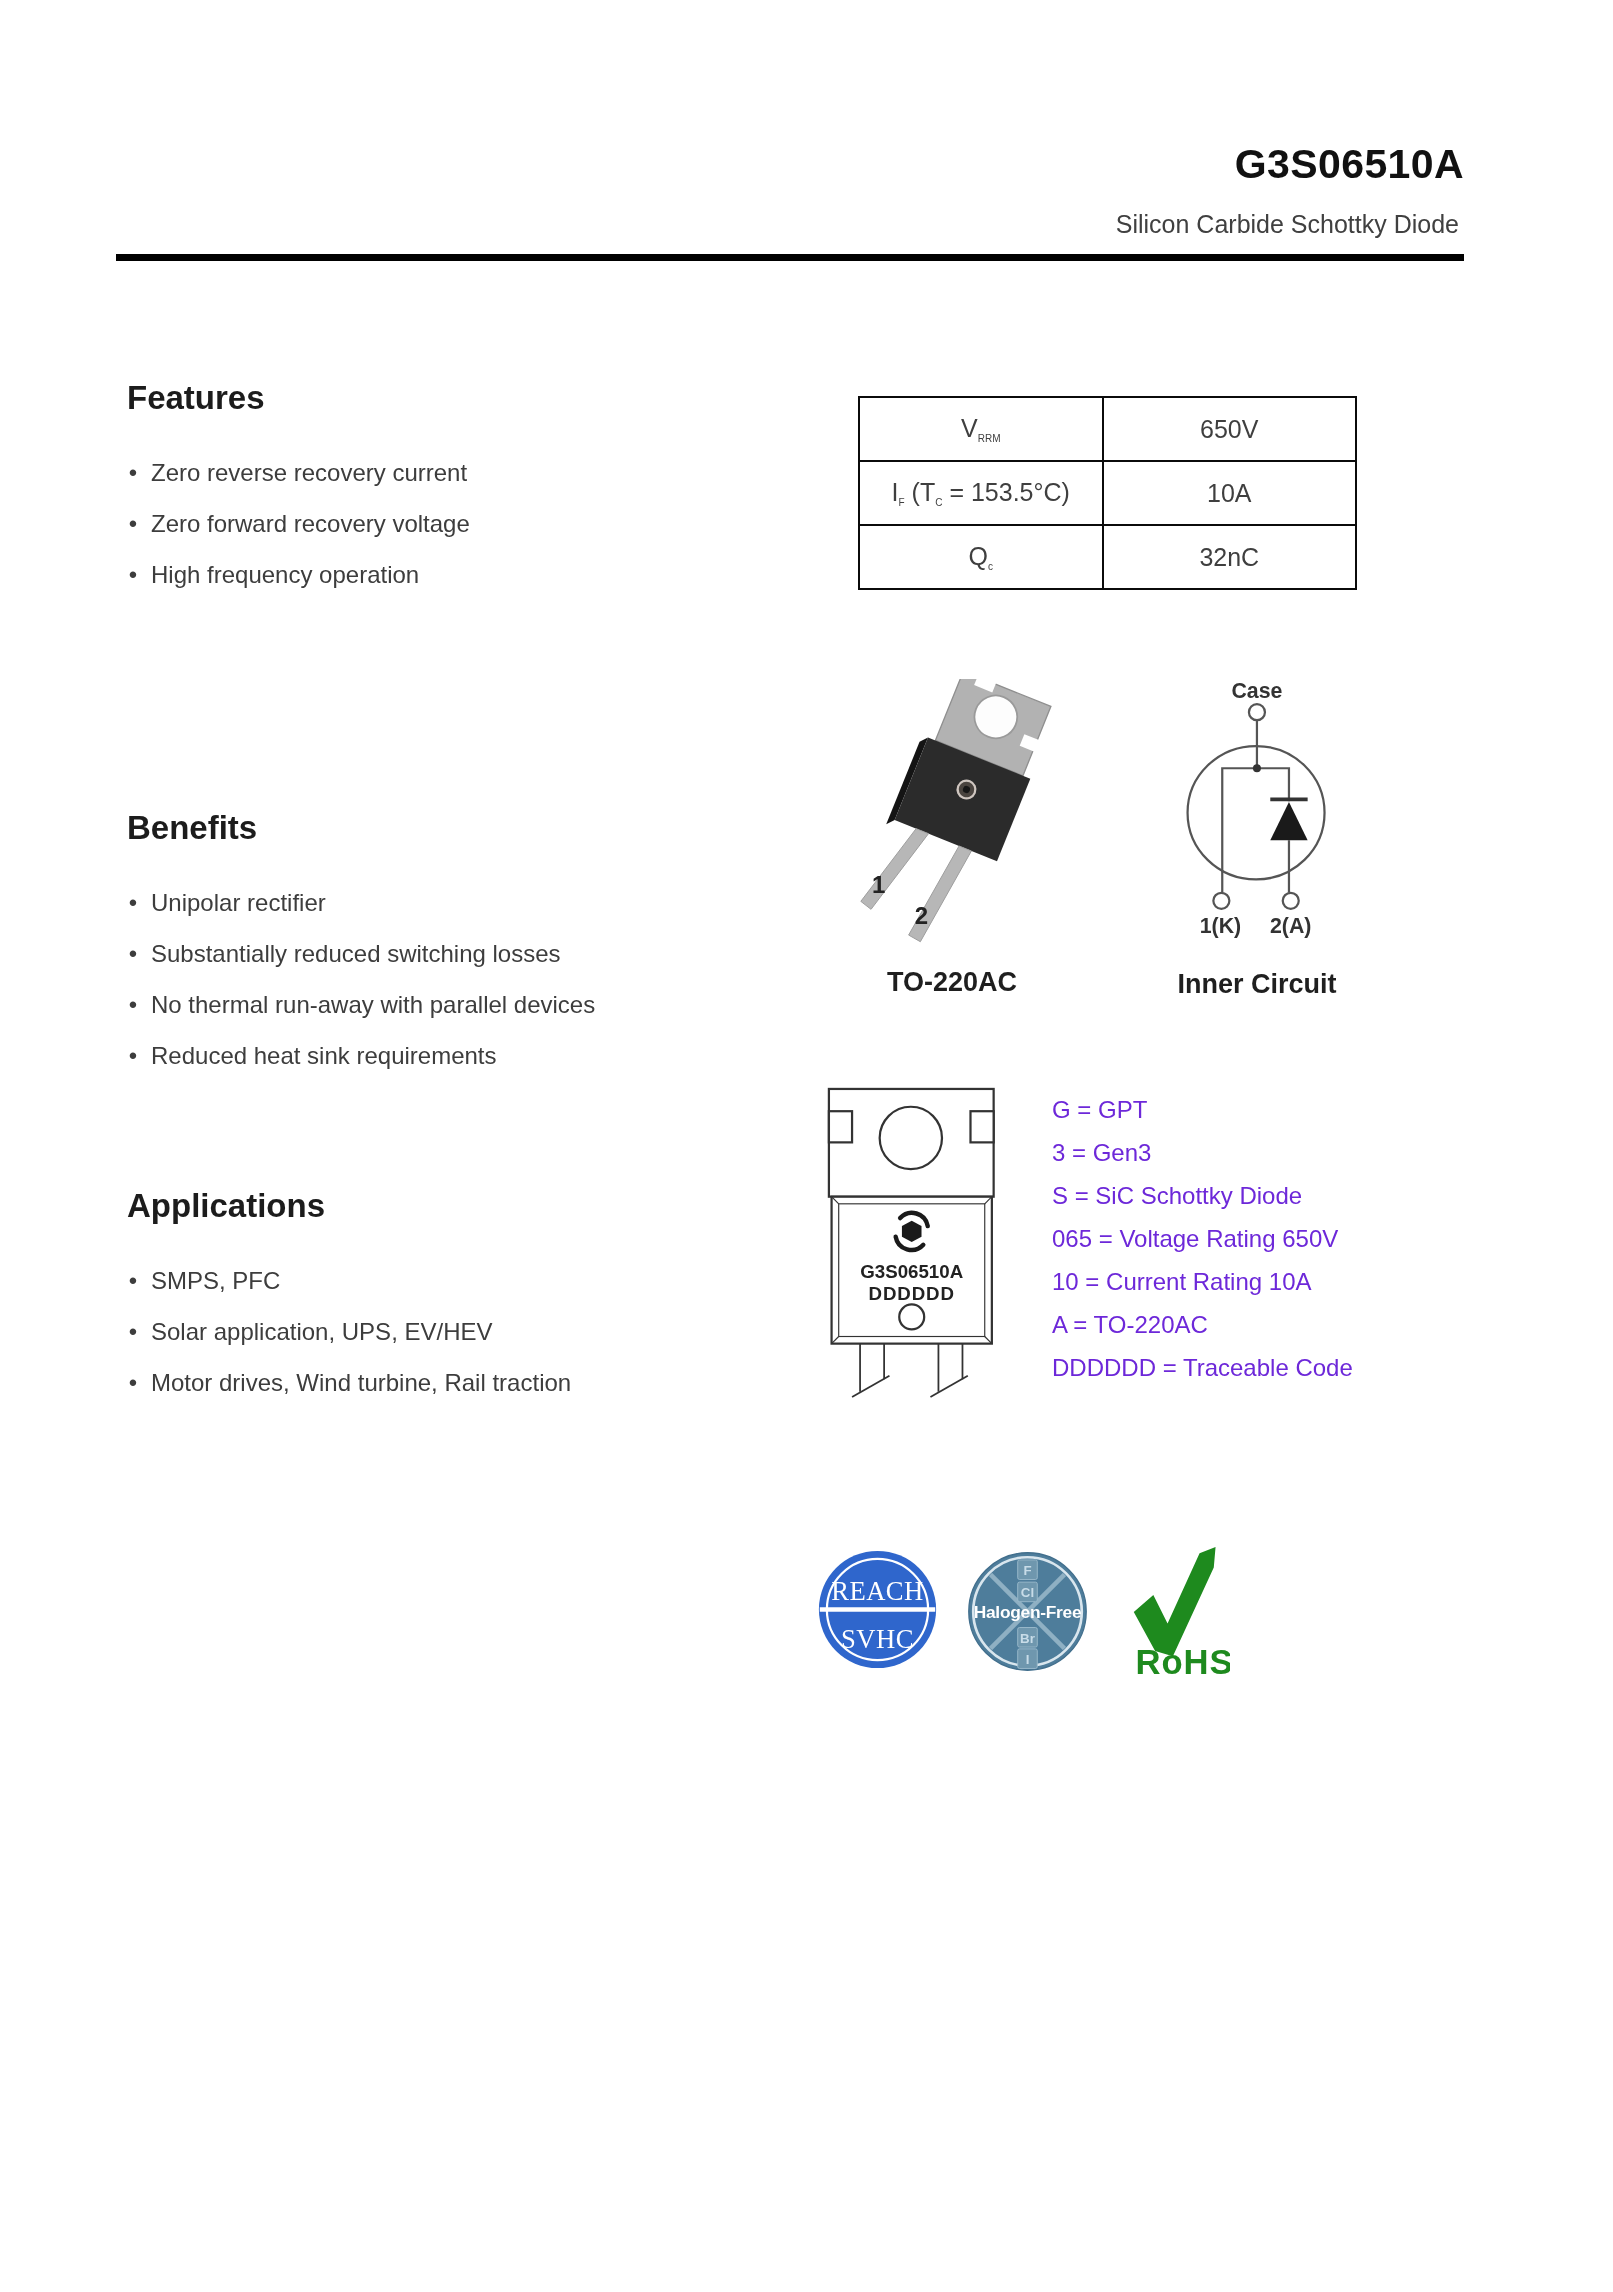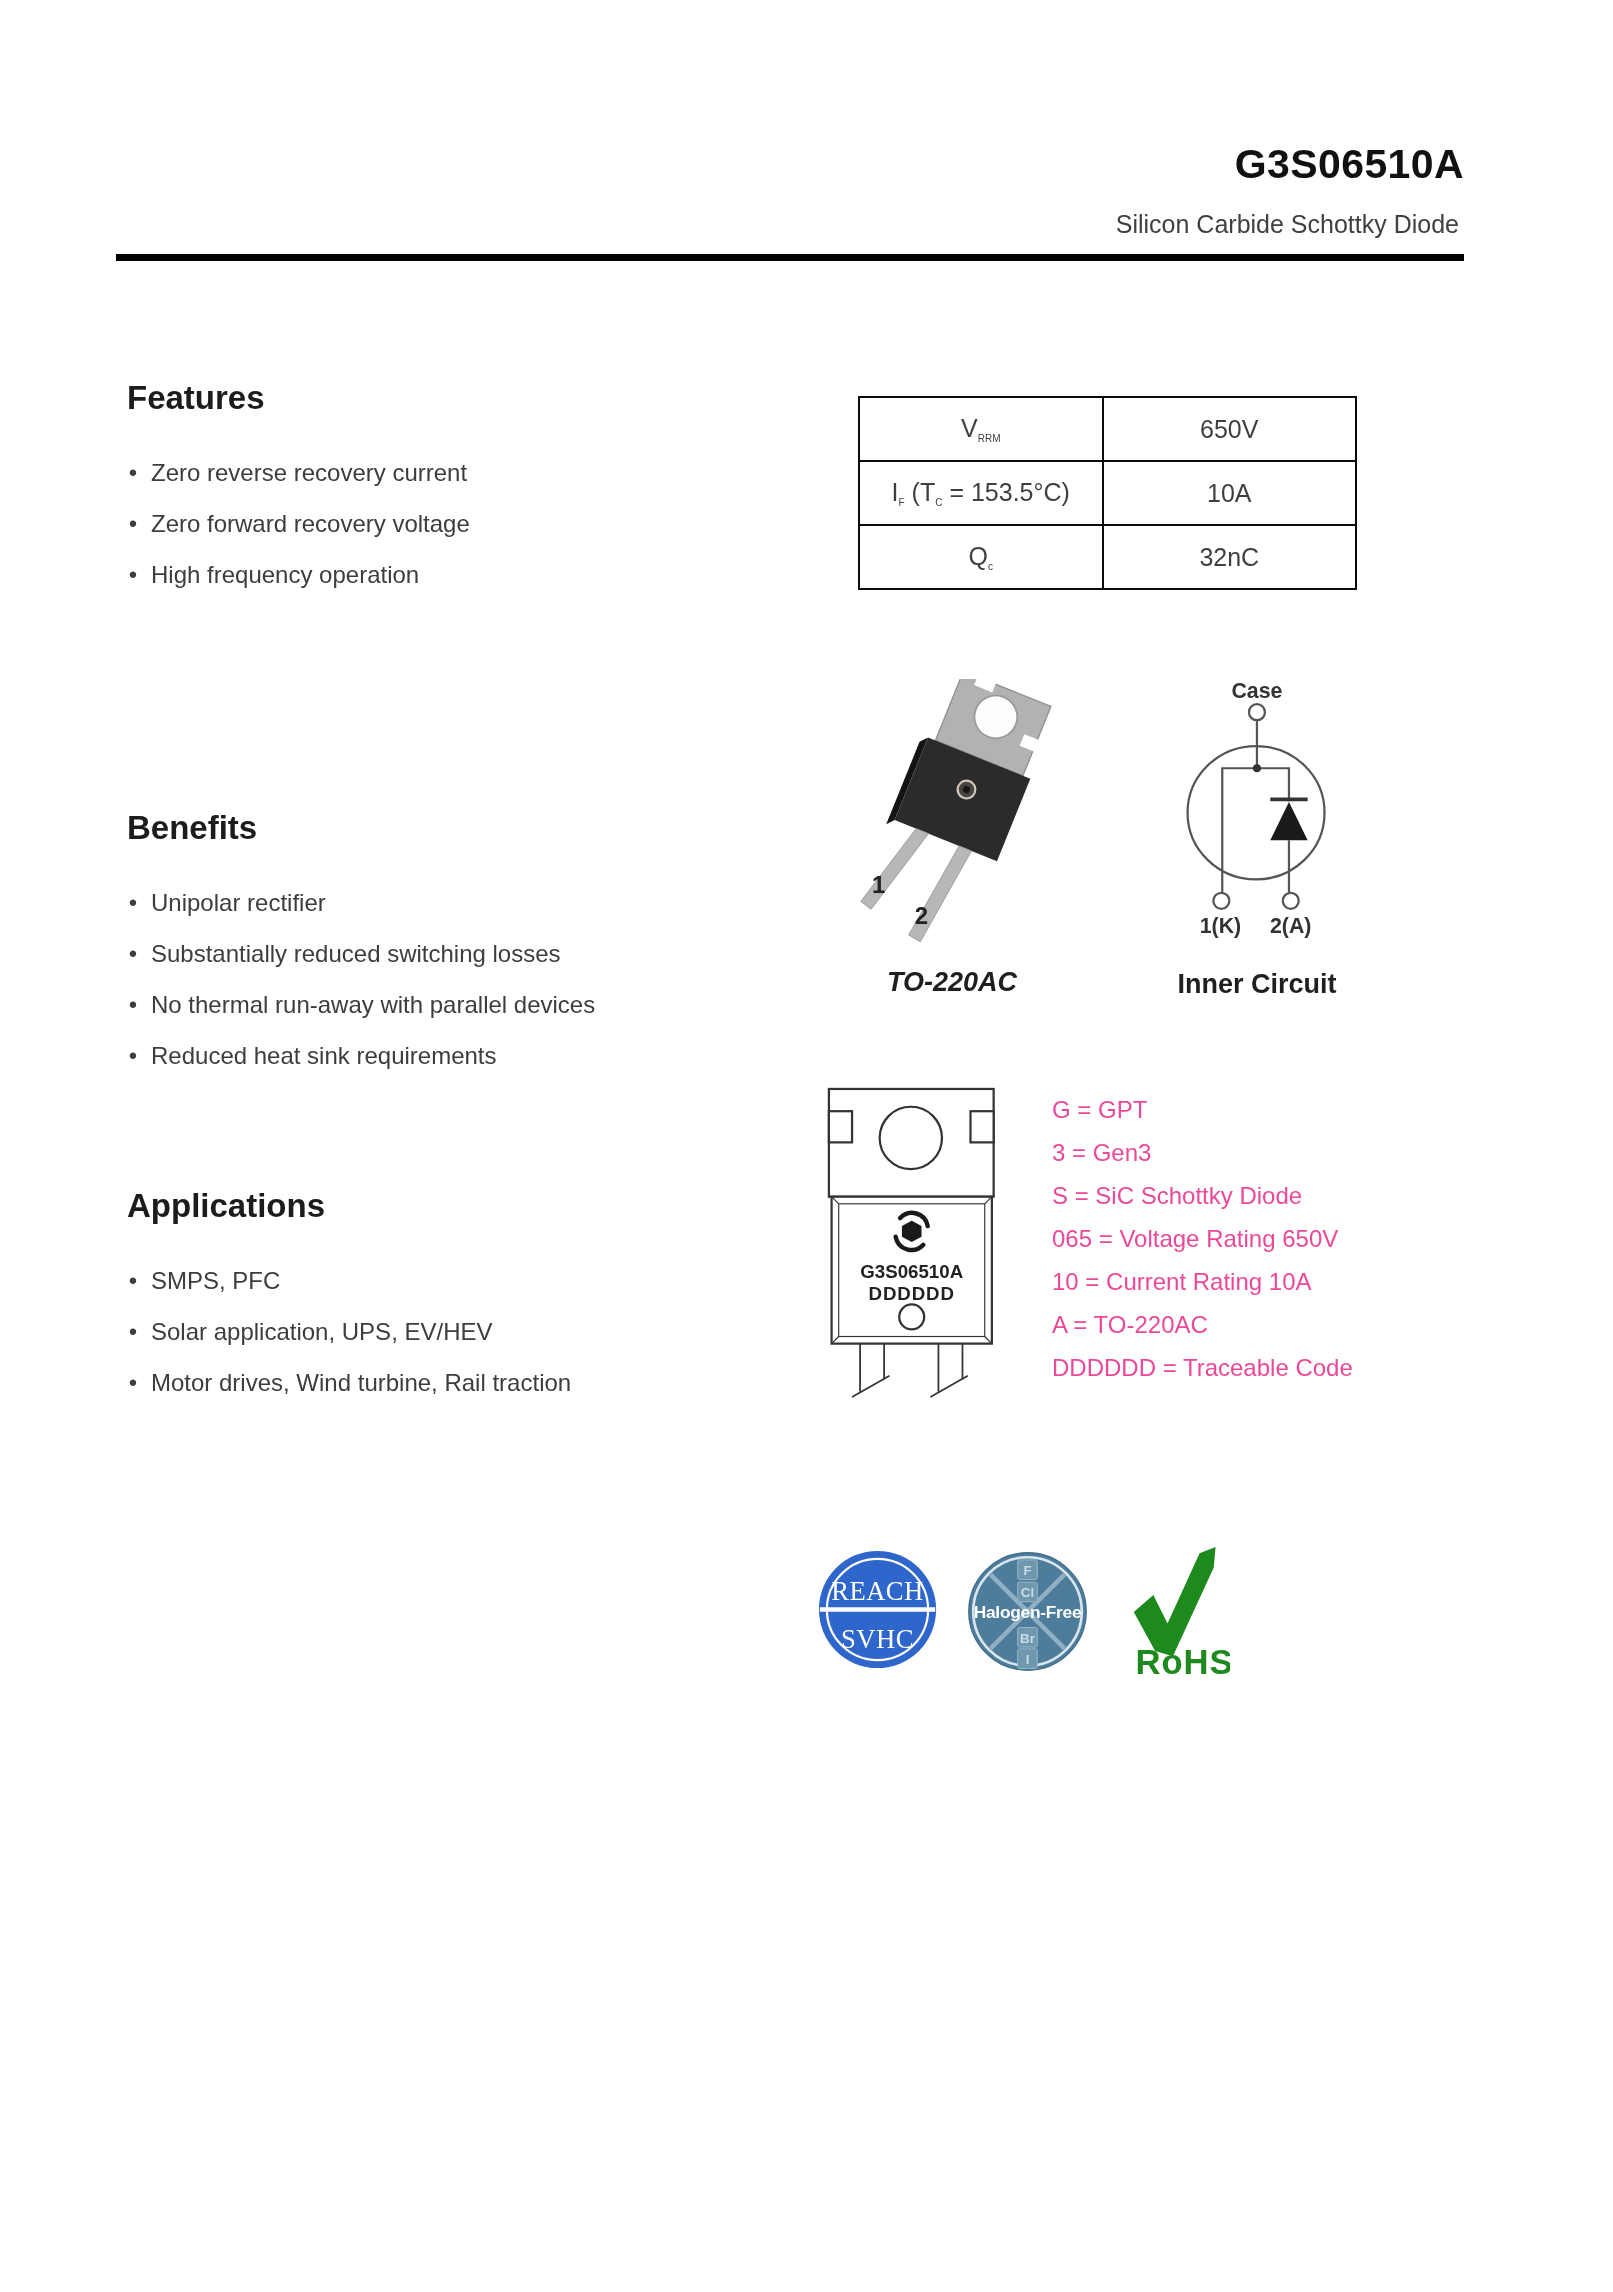--- a/index.html
+++ b/index.html
@@ -44,25 +44,25 @@
     border-collapse:collapse; table-layout:fixed;
   }
   .spec-table td {
     border:2.7px solid #0b0b0b; height:64px; text-align:center;
     vertical-align:middle; font-size:25px; color:#3f3f3f; background:#fff;
   }
   .spec-table td.param { width:49%; }
   .sub { font-size:10px; vertical-align:-5.3px; }
   
   .caption { position:absolute; font-size:27px; font-weight:700; color:#1f1f1f; text-align:center; }
-  #cap-package { left:854px; top:967px; width:196px;font-style:italic; }
+  #cap-package { left:854px; top:967px; width:196px; }
   #cap-circuit { left:1158px; top:969px; width:198px; }
   
   .legend { position:absolute; left:1052px; top:1088px; }
-  .legend div { height:43px; line-height:43px; font-size:24px; color:#ec4899; white-space:nowrap; }
+  .legend div { height:43px; line-height:43px; font-size:24px; color:#6d28d9; white-space:nowrap; }
   
   .badge { position:absolute; }
   #badge-reach   { left:818px;  top:1550px; }
   #badge-halogen { left:967px; top:1551px; }
   #badge-rohs    { left:1114px; top:1539px; }
   svg text { font-family:"Liberation Sans", sans-serif; }
   svg text.serif { font-family:"Liberation Serif", serif; }
 </style>
 </head>
 <body>

